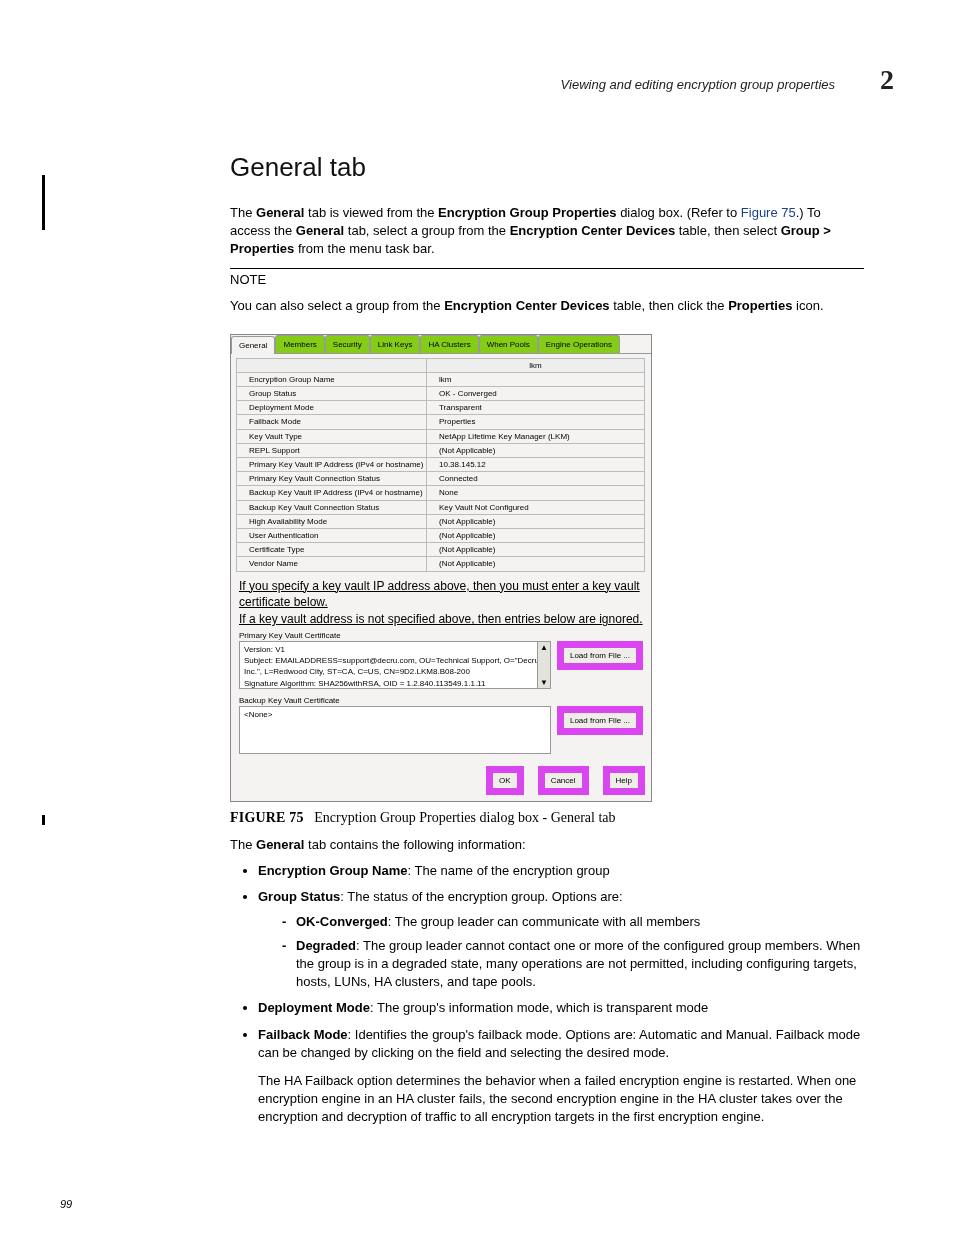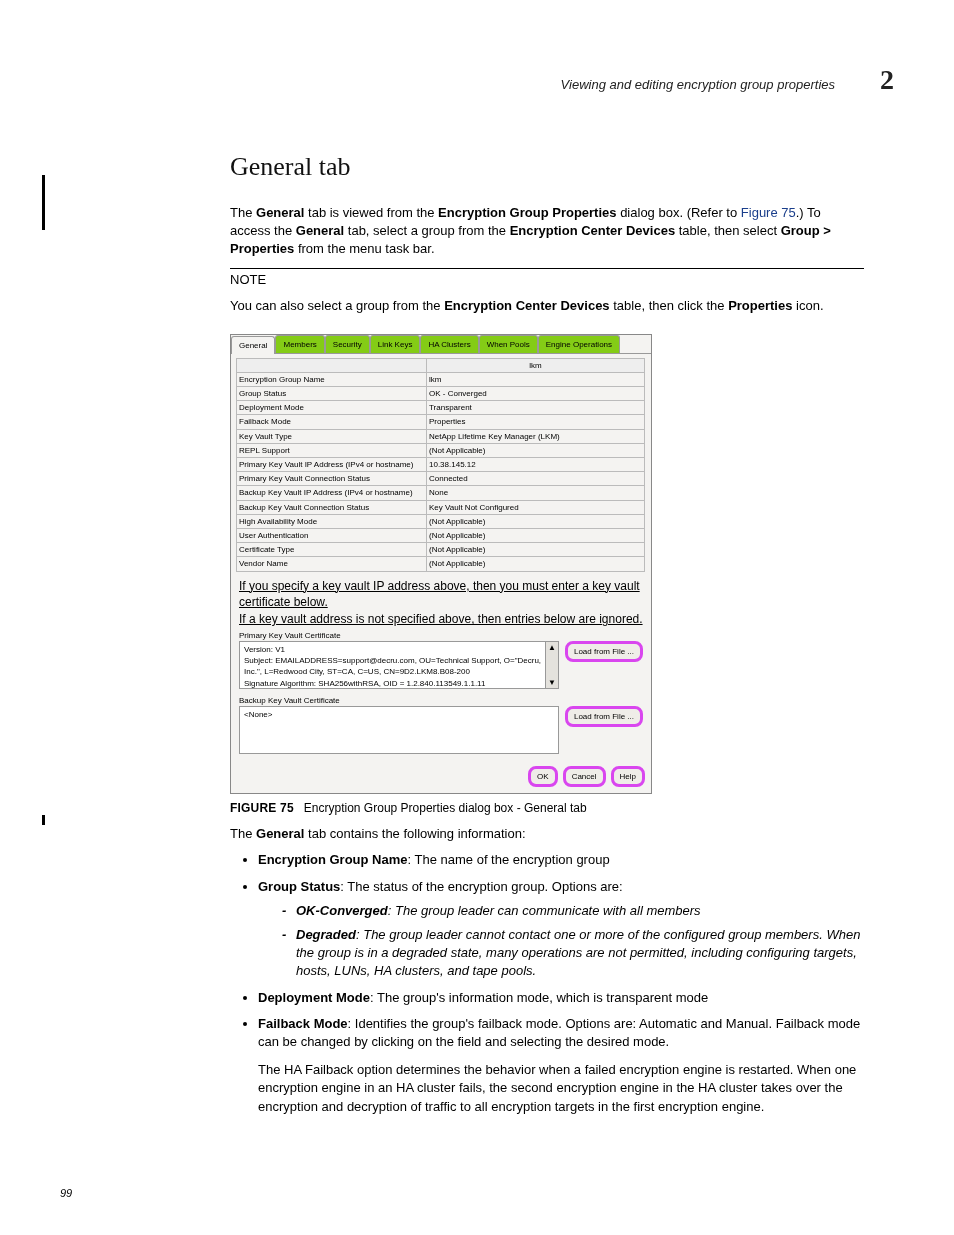--- a/index.html
+++ b/index.html
@@ -29,21 +29,21 @@
     font-weight: bold;
     color: #222;
   }
   .changebar-left {
     position: absolute;
     left: 42px;
     width: 3px;
     background: #000;
   }
   h1.section-title {
-    font-family: Liberation Serif, serif;
+    font-family: Liberation Sans, sans-serif;
     font-size: 26px;
     font-weight: normal;
     margin: 0 0 18px 0;
     color: #111;
   }
   .body-block {
     margin-left: 170px;
     margin-right: 30px;
   }
   .body-block p {
@@ -84,21 +84,21 @@
   }
   .tabs .tab.active { background: #f4f3f1; position: relative; top:1px;}
   .grid {
     display: grid;
     grid-template-columns: 190px 1fr;
     border-top: 1px solid #999;
     margin: 4px 6px 4px 6px;
   }
   .grid .cell {
     border: 1px solid #bbb;
-    padding: 1px 2px;
+    padding: 1px 12px;
     margin: -1px 0 0 -1px;
     white-space: nowrap;
     overflow: hidden;
   }
   .dlg .help {
     margin: 6px 8px 2px 8px;
     font-size: 12px;
     text-decoration: underline;
   }
   .cert-box {
@@ -122,54 +122,54 @@
   .cert-scroll {
     width: 12px;
     border-left: 1px solid #999;
     background: #e4e2dd;
     position: absolute;
     right:0; top:0; bottom:0;
     display:flex; flex-direction:column; justify-content:space-between;
     font-size:8px; text-align:center;
   }
   .dlg-btn {
-    border: 3px solid #d946ef;
+    border: 7px solid #d946ef;
     background: #efede8;
     padding: 2px 6px;
     font-size: 8px;
-    border-radius: 8px;
+    border-radius: 0;
     white-space: nowrap;
   }
   .dlg-footer {
     display: flex;
     justify-content: flex-end;
-    gap: 5px;
+    gap: 14px;
     padding: 6px;
   }
   .fig-caption {
-    font-size: 12px;
+    font-size: 14px;
     margin: 6px 0 14px 0;
+    font-family: Liberation Serif, serif;
   }
   .fig-caption .lbl { font-weight: bold; letter-spacing: .2px;}
   ul.bullets {
     list-style: disc;
     padding-left: 28px;
     margin: 6px 0;
   }
   ul.bullets > li { margin-bottom: 8px; }
   ul.dashes {
     list-style: none;
     padding-left: 24px;
     margin: 6px 0;
   }
   ul.dashes > li {
     position: relative;
     margin-bottom: 6px;
     padding-left: 14px;
-    font-style: italic;
   }
   ul.dashes > li::before {
     content: "-";
     position: absolute;
     left: 0;
     font-weight: bold;
   }
   .footer {
     display: flex;
     justify-content: space-between;

